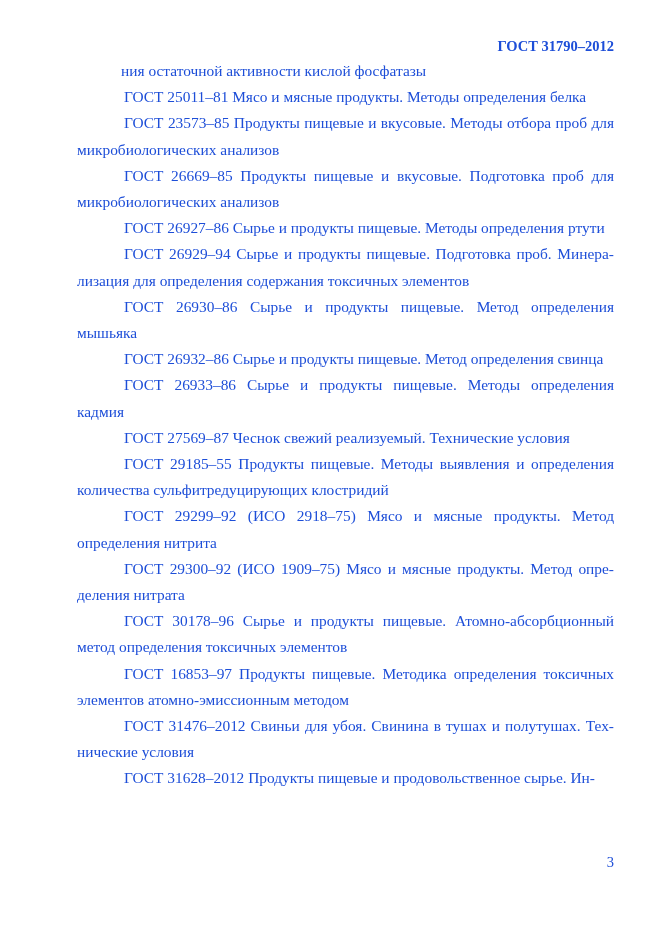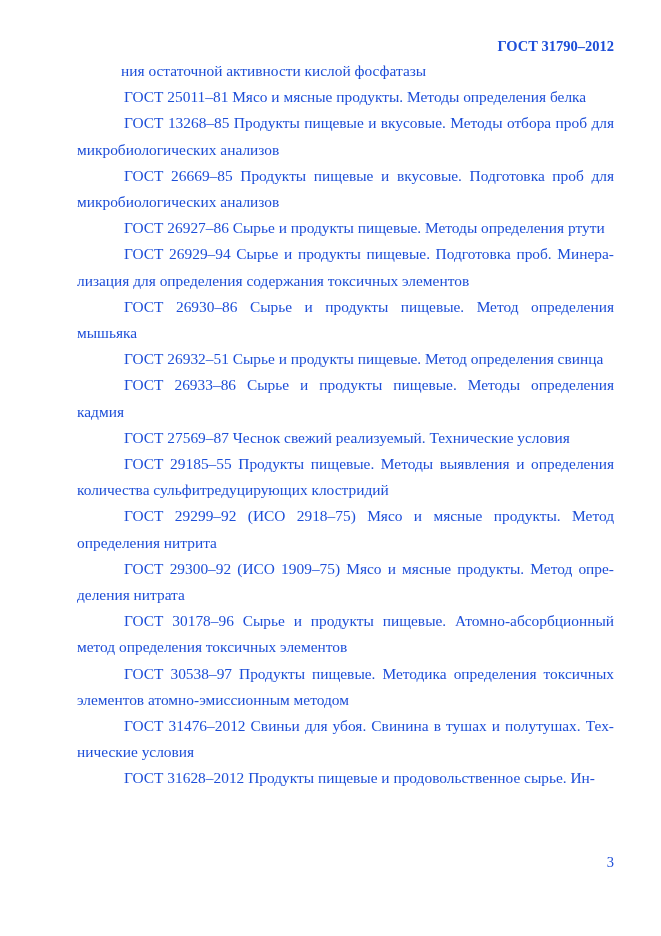--- a/index.html
+++ b/index.html
@@ -14,31 +14,31 @@
   </style>
 </head>
 <body>
 
 <div class="page">
   <div class="header">ГОСТ 31790–2012</div>
 
   <div class="body">
     <p class="cont">ния остаточной активности кислой фосфатазы</p>
     <p class="item">ГОСТ 25011–81 Мясо и мясные продукты. Методы определения белка</p>
-    <p class="item">ГОСТ 13268–85 Продукты пищевые и вкусовые. Методы отбора проб для микробиологических анализов</p>
+    <p class="item">ГОСТ 23573–85 Продукты пищевые и вкусовые. Методы отбора проб для микробиологических анализов</p>
     <p class="item">ГОСТ 26669–85 Продукты пищевые и вкусовые. Подготовка проб для микробиологических анализов</p>
     <p class="item">ГОСТ 26927–86 Сырье и продукты пищевые. Методы определения ртути</p>
     <p class="item">ГОСТ 26929–94 Сырье и продукты пищевые. Подготовка проб. Минера­лизация для определения содержания токсичных элементов</p>
     <p class="item">ГОСТ 26930–86 Сырье и продукты пищевые. Метод определения мышьяка</p>
-    <p class="item">ГОСТ 26932–51 Сырье и продукты пищевые. Метод определения свинца</p>
+    <p class="item">ГОСТ 26932–86 Сырье и продукты пищевые. Метод определения свинца</p>
     <p class="item">ГОСТ 26933–86 Сырье и продукты пищевые. Методы определения кадмия</p>
     <p class="item">ГОСТ 27569–87 Чеснок свежий реализуемый. Технические условия</p>
     <p class="item">ГОСТ 29185–55 Продукты пищевые. Методы выявления и определения количества сульфитредуцирующих клостридий</p>
     <p class="item">ГОСТ 29299–92 (ИСО 2918–75) Мясо и мясные продукты. Метод определе­ния нитрита</p>
     <p class="item">ГОСТ 29300–92 (ИСО 1909–75) Мясо и мясные продукты. Метод опре­деления нитрата</p>
     <p class="item">ГОСТ 30178–96 Сырье и продукты пищевые. Атомно-абсорбционный метод определения токсичных элементов</p>
-    <p class="item">ГОСТ 30538–97 Продукты пищевые. Методика определения токсичных элементов атомно-эмиссионным  методом</p>
+    <p class="item">ГОСТ 16853–97 Продукты пищевые. Методика определения токсичных элементов атомно-эмиссионным  методом</p>
     <p class="item">ГОСТ 31476–2012 Свиньи для убоя. Свинина в тушах и полутушах. Тех­нические условия</p>
     <p class="item">ГОСТ 31628–2012 Продукты пищевые и продовольственное сырье. Ин-</p>
   </div>
 
   <div class="pagenum">3</div>
 </div>
 
 </body></html>

